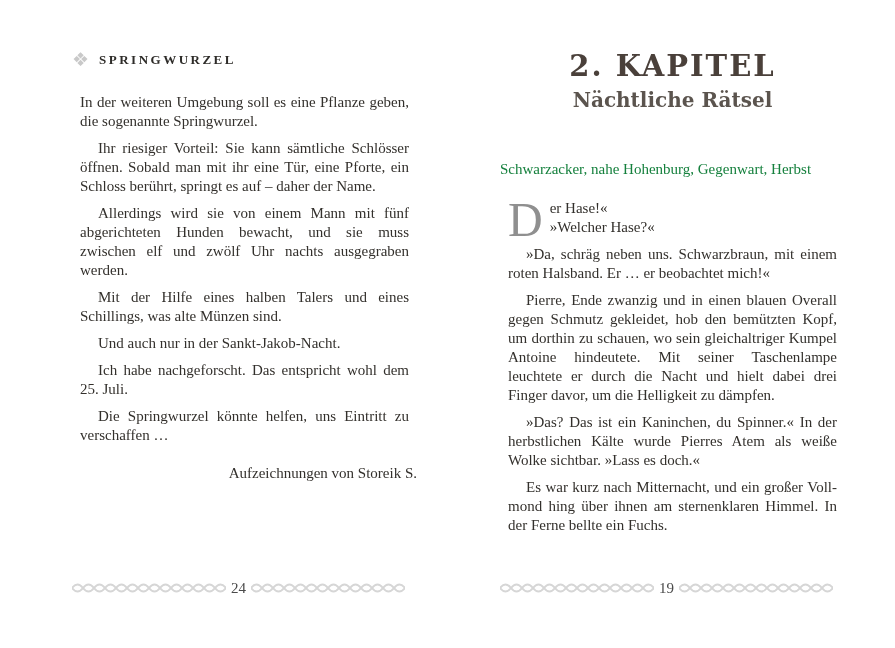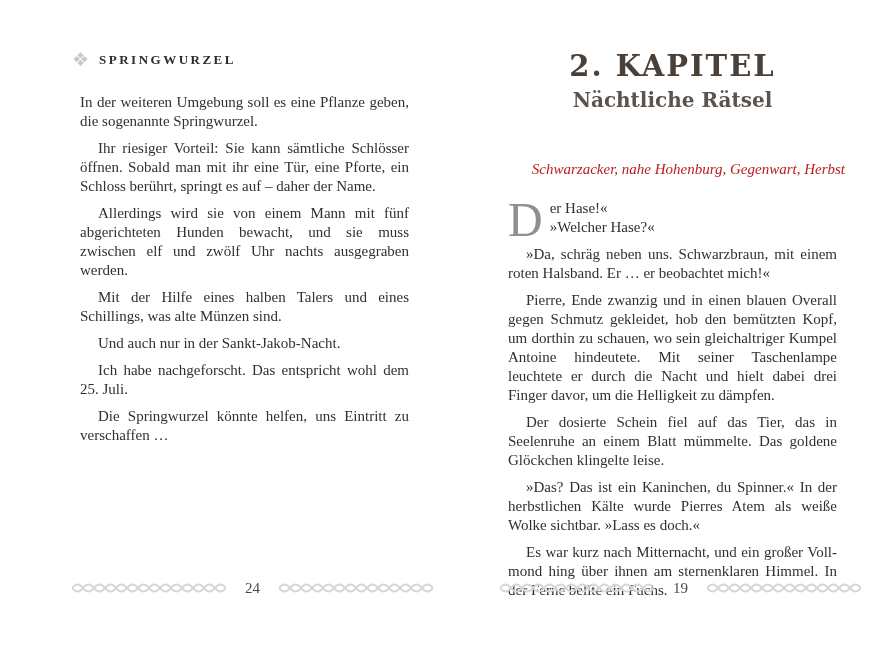--- a/index.html
+++ b/index.html
@@ -62,44 +62,42 @@
   .chapter-title {
     font-family: "DejaVu Serif", serif;
     font-weight: bold;
     font-size: 20px;
     line-height: 24px;
     margin-top: 6px;
     color: #5b544e;
   }
   .scene-line {
     margin: 48px 0 20px 0;
-    font-style: italic;
     font-size: 15px;
     line-height: 19px;
-    color: #b91c1c;
-    text-align: right;
+    color: #15803d;
   }
 
   
   .dropcap {
     float: left;
     font-size: 48px;
     line-height: 37px;
     padding: 2px 7px 0 0;
     color: #8f8f8f;
     font-family: "Liberation Serif", serif;
   }
   .opening-line2 { display: inline-block; }
 
   .dialog-italic { }
 
   
   .page-footer {
     position: absolute; top: 578px; width: 345px; height: 20px;
-    display: flex; align-items: center; gap: 19px;
+    display: flex; align-items: center; gap: 5px;
   }
   .page-footer.left  { left: 72px; }
   .page-footer.right { left: 500px; }
   .braid { flex: 0 0 auto; }
   .page-number {
     font-size: 15px; color: #4a4a4a;
     font-family: "Liberation Serif", serif;
     white-space: nowrap;
   }
 </style>
@@ -122,35 +120,35 @@
       <span class="header-icon">❖</span>
       <span class="running-head-label">SPRINGWURZEL</span>
     </div>
     <p class="body-p">In der weiteren Umgebung soll es eine Pflanze geben, die sogenannte Springwurzel.</p>
     <p class="body-p indent">Ihr riesiger Vorteil: Sie kann sämtliche Schlösser öff­nen. Sobald man mit ihr eine Tür, eine Pforte, ein Schloss berührt, springt es auf – daher der Name.</p>
     <p class="body-p indent">Allerdings wird sie von einem Mann mit fünf abgerich­teten Hunden bewacht, und sie muss zwischen elf und zwölf Uhr nachts ausgegraben werden.</p>
     <p class="body-p indent">Mit der Hilfe eines halben Talers und eines Schillings, was alte Münzen sind.</p>
     <p class="body-p indent">Und auch nur in der Sankt-Jakob-Nacht.</p>
     <p class="body-p indent">Ich habe nachgeforscht. Das entspricht wohl dem 25. Juli.</p>
     <p class="body-p indent">Die Springwurzel könnte helfen, uns Eintritt zu ver­schaffen …</p>
+    <p class="attribution">Aufzeichnungen von Storeik S.</p>
   </div>
 
   <div class="page-col right">
     <div class="chapter-head">
       <div class="chapter-number">2. KAPITEL</div>
       <div class="chapter-title">Nächtliche Rätsel</div>
     </div>
     <p class="scene-line">Schwarzacker, nahe Hohenburg, Gegenwart, Herbst</p>
     <p class="body-p">
       <span class="dropcap">D</span><span>er Hase!«</span><br>
       <span class="opening-line2">»Welcher Hase?«</span>
     </p>
     <p class="body-p indent">»Da, schräg neben uns. Schwarzbraun, mit einem ro­ten Halsband. Er … er beobachtet mich!«</p>
     <p class="body-p indent">Pierre, Ende zwanzig und in einen blauen Overall gegen Schmutz gekleidet, hob den bemützten Kopf, um dorthin zu schauen, wo sein gleichaltriger Kumpel Antoine hin­deutete. Mit seiner Taschenlampe leuchtete er durch die Nacht und hielt dabei drei Finger davor, um die Helligkeit zu dämpfen.</p>
-    <p class="body-p indent">Der dosierte Schein fiel auf das Tier, das in Seelenruhe an einem Blatt mümmelte. Das goldene Glöckchen klin­gelte leise.</p>
     <p class="body-p indent"><span>»</span><span class="dialog-italic">Das</span><span>? Das ist ein Kaninchen, du Spinner.« In der herbstlichen Kälte wurde Pierres Atem als weiße Wolke sichtbar. »Lass es doch.«</span></p>
     <p class="body-p indent">Es war kurz nach Mitternacht, und ein großer Voll­mond hing über ihnen am sternenklaren Himmel. In der Ferne bellte ein Fuchs.</p>
   </div>
 
   <div class="page-footer left">
     <svg class="braid" width="154" height="14" viewBox="0 0 154 14">
         <use href="#braid-motif"></use>
       </svg>
     <span class="page-number">24</span>
     <svg class="braid" width="154" height="14" viewBox="0 0 154 14">

